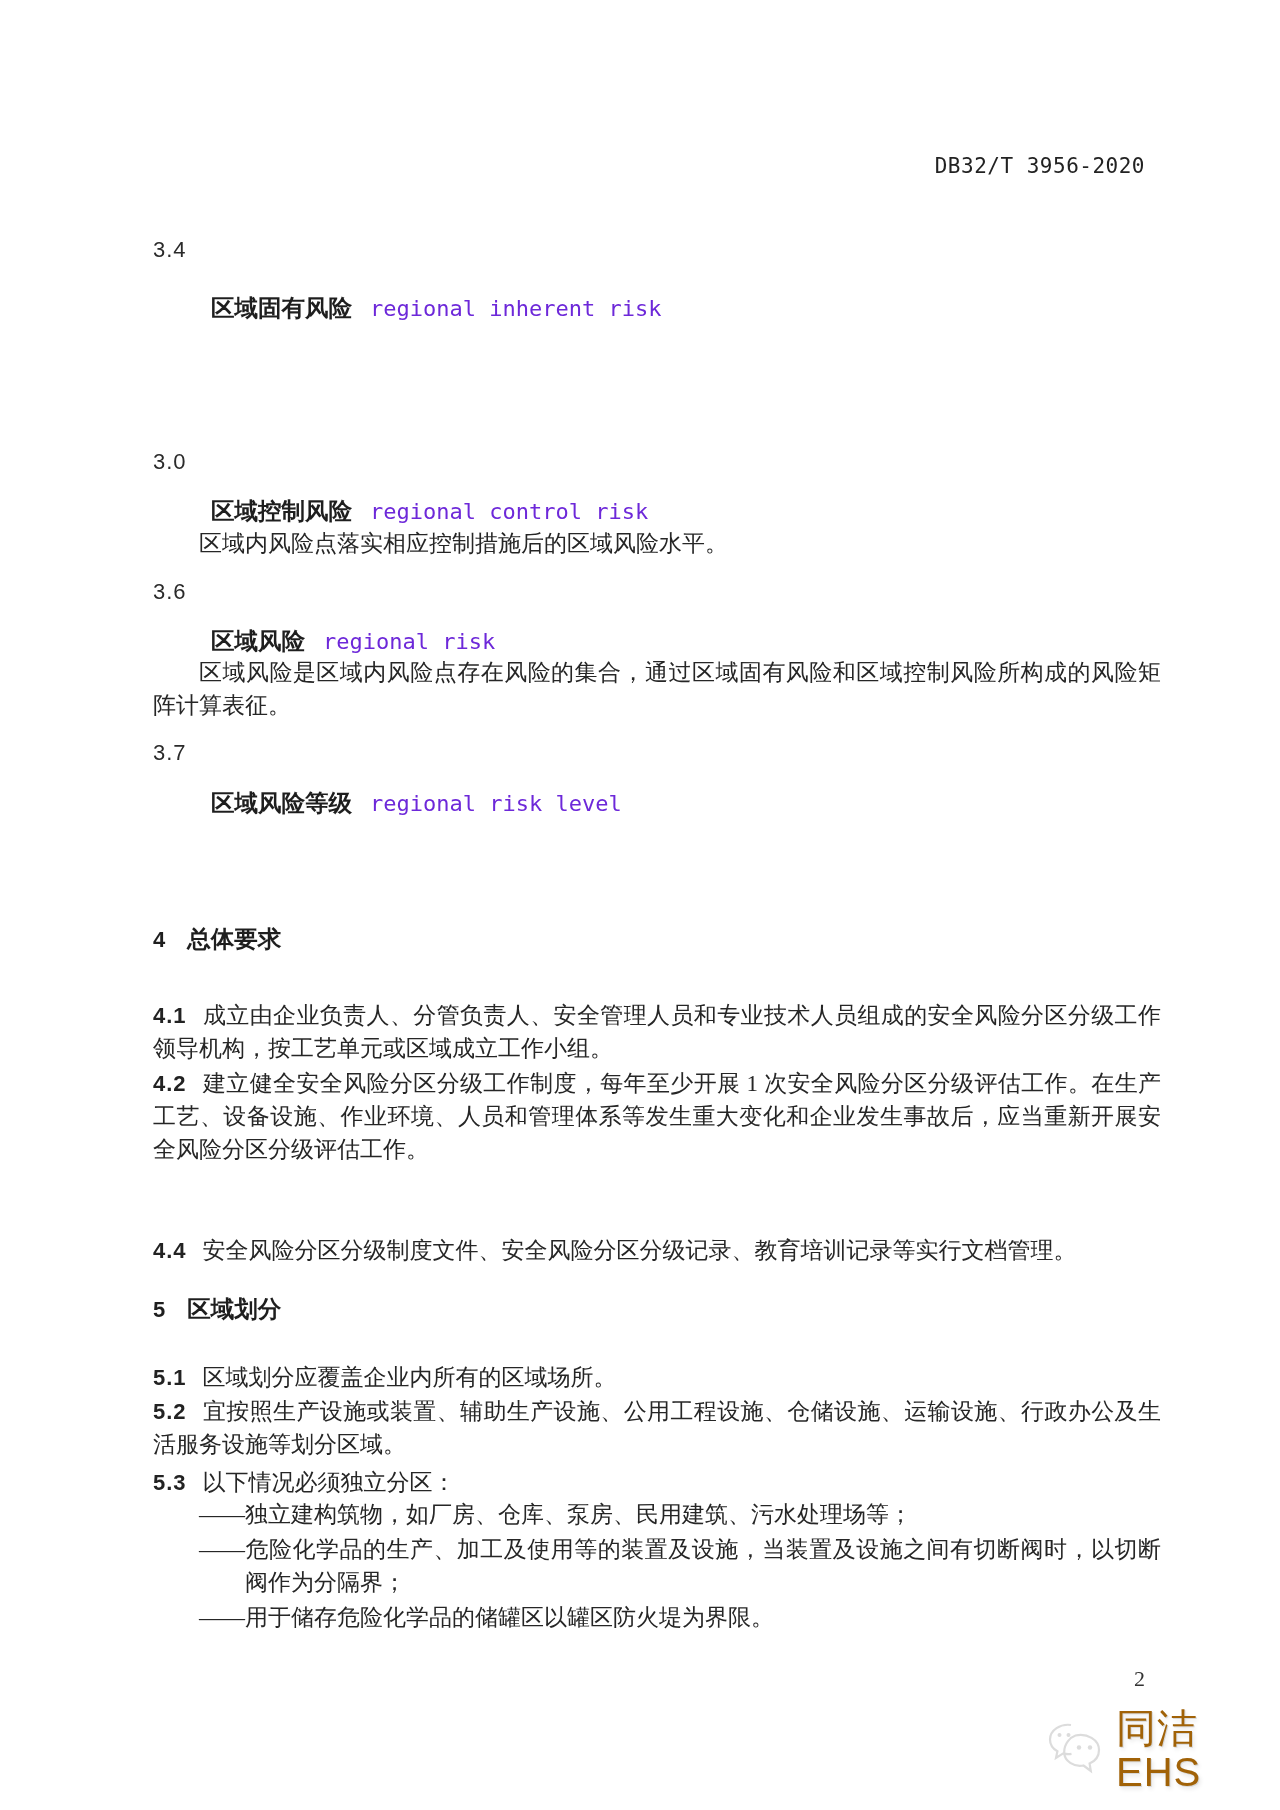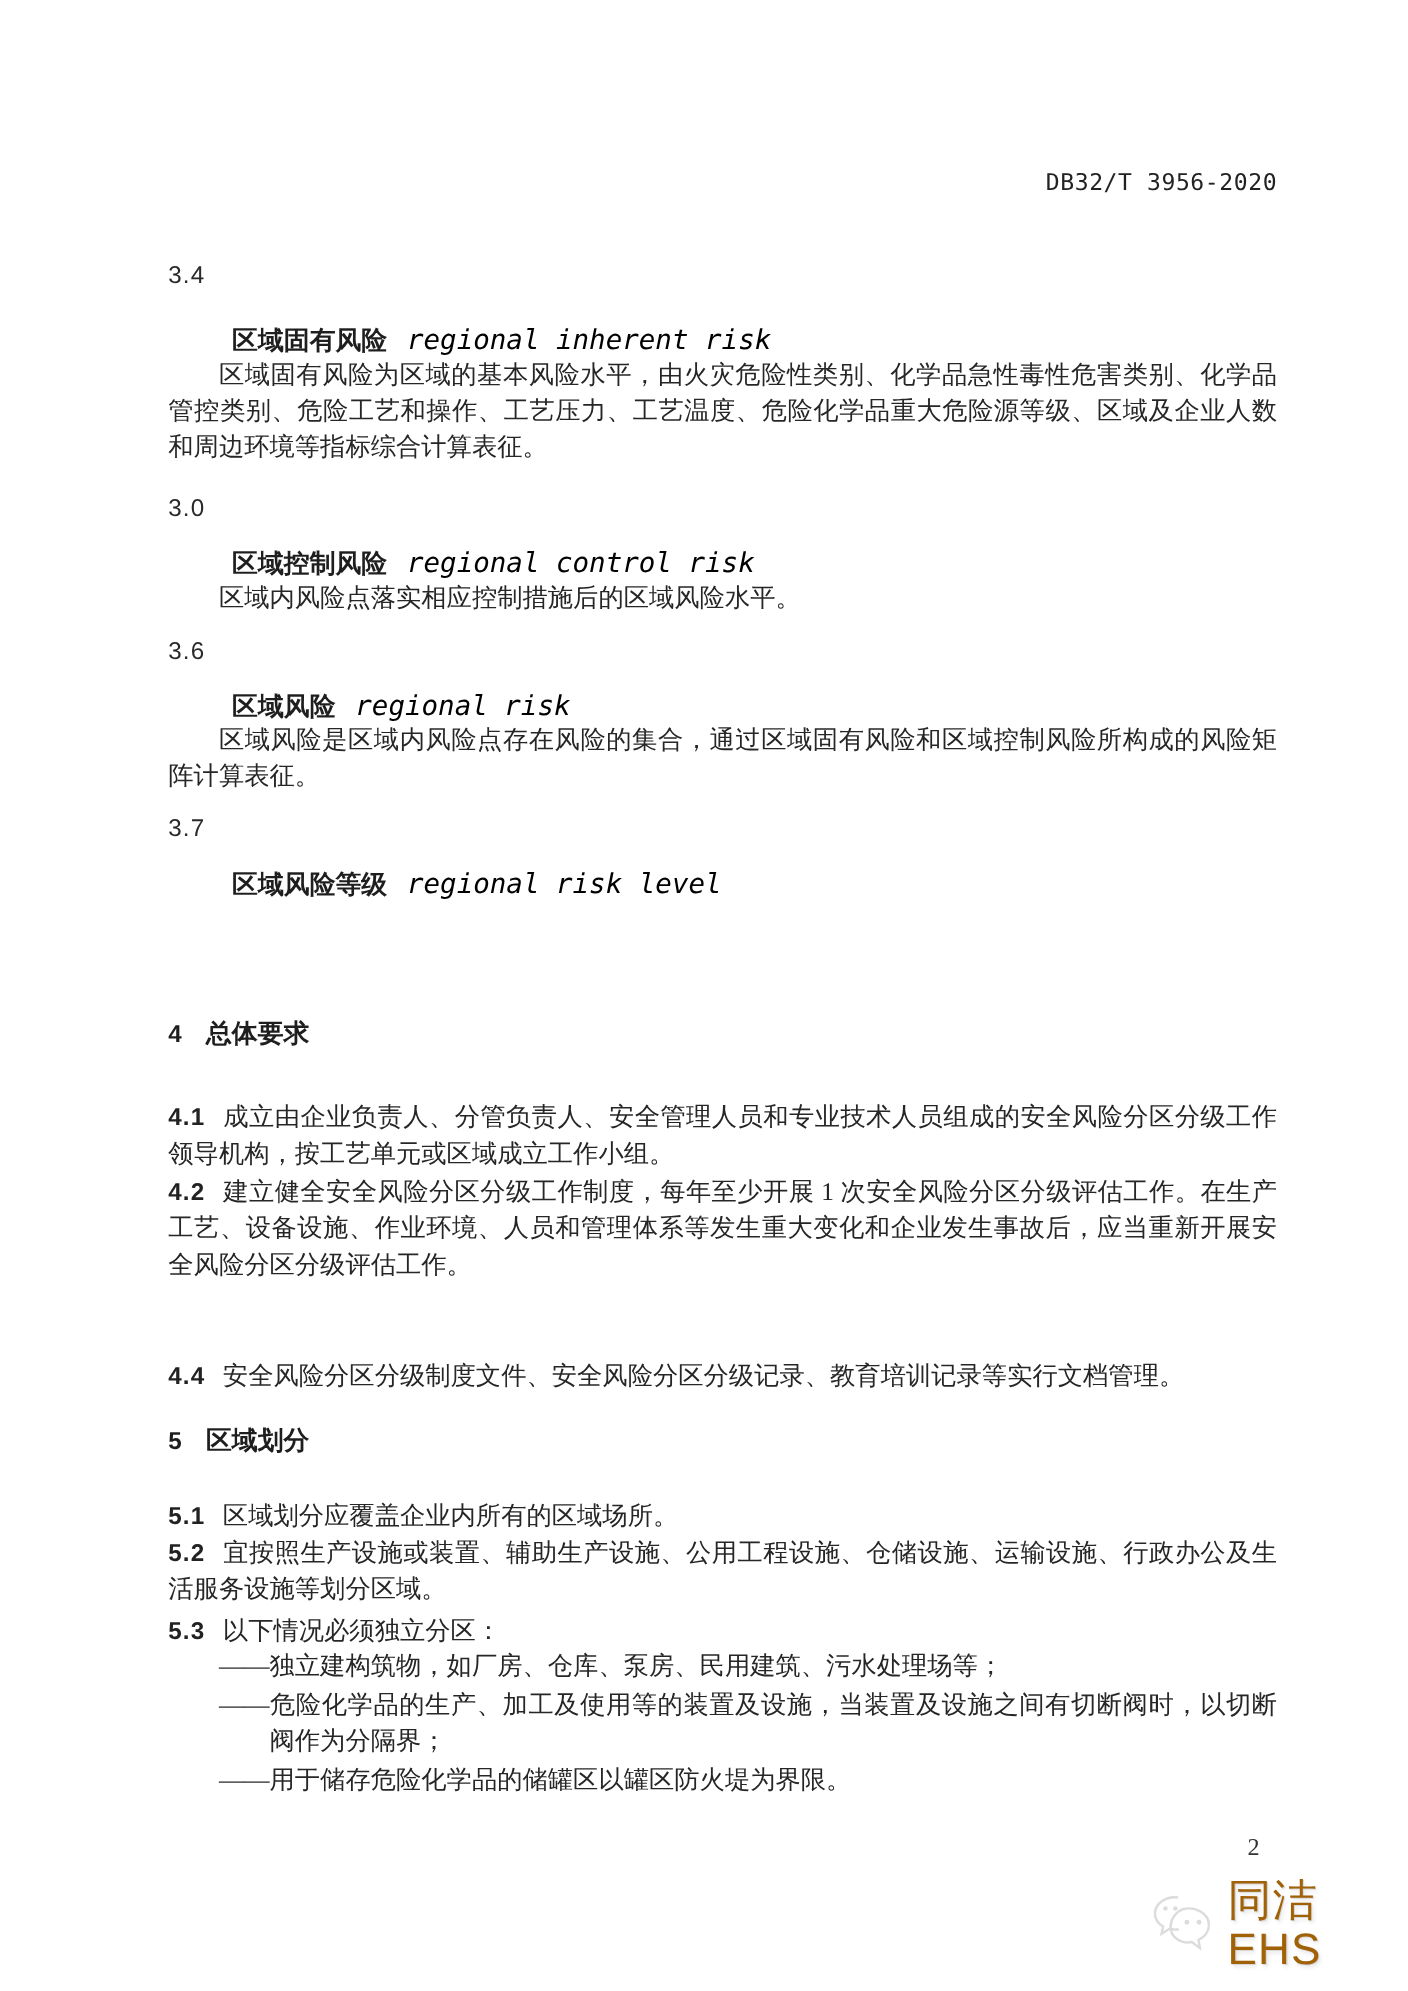--- a/index.html
+++ b/index.html
@@ -8,36 +8,36 @@
     background:#ffffff;
     font-family:"Liberation Serif",serif;
     color:#262626;
   }
   .doc{
     position:absolute;left:153px;top:0;width:1008px;height:1810px;
     font-size:23px;line-height:33px;
   }
   .blk{position:absolute;left:0;right:0;}
   .page-header{
-    position:absolute;top:150px;right:0;
+    position:absolute;top:150px;right:16px;
     font-family:"DejaVu Sans Mono",monospace;
     font-size:21px;letter-spacing:0.5px;color:#222;
   }
   .sec-num{
     font-family:"Liberation Sans",sans-serif;
     font-size:22px;color:#2a2a2a;letter-spacing:1px;
   }
   .term-line{padding-left:46px;white-space:nowrap;}
   .term{
     font-family:"Liberation Sans",sans-serif;
     font-weight:bold;font-size:23.5px;color:#1e1e1e;margin-left:12px;
   }
   .term-en{
     font-family:"DejaVu Sans Mono",monospace;
-    font-size:25px;margin-left:18px;color:#000000;font-style:italic;
+    font-size:22px;margin-left:18px;color:#6d28d9;
   }
   .def{text-indent:46px;text-align:justify;}
   .chapter-head{
     font-family:"Liberation Sans",sans-serif;
     font-weight:bold;font-size:23.5px;color:#1e1e1e;
   }
   .chapter-head .num{margin-right:22px;font-size:22px;}
   .clause{text-align:justify;}
   .clause-num{
     font-family:"Liberation Sans",sans-serif;font-weight:bold;
@@ -62,21 +62,20 @@
 <body>
 
 <div class="doc">
 
   <div class="page-header">DB32/T 3956-2020</div>
 
   <div class="blk sec-num" style="top:233px">3.4</div>
   <div class="blk term-line" style="top:292px">
     <span class="term">区域固有风险</span><span class="term-en">regional inherent risk</span>
   </div>
-  <div class="blk def" style="top:324px">区域固有风险为区域的基本风险水平，由火灾危险性类别、化学品急性毒性危害类别、化学品管控类别、危险工艺和操作、工艺压力、工艺温度、危险化学品重大危险源等级、区域及企业人数和周边环境等指标综合计算表征。</div>
 
   <div class="blk sec-num" style="top:445px">3.0</div>
   <div class="blk term-line" style="top:495px">
     <span class="term">区域控制风险</span><span class="term-en">regional control risk</span>
   </div>
   <div class="blk def" style="top:527px">区域内风险点落实相应控制措施后的区域风险水平。</div>
 
   <div class="blk sec-num" style="top:575px">3.6</div>
   <div class="blk term-line" style="top:625px">
     <span class="term">区域风险</span><span class="term-en">regional risk</span>

